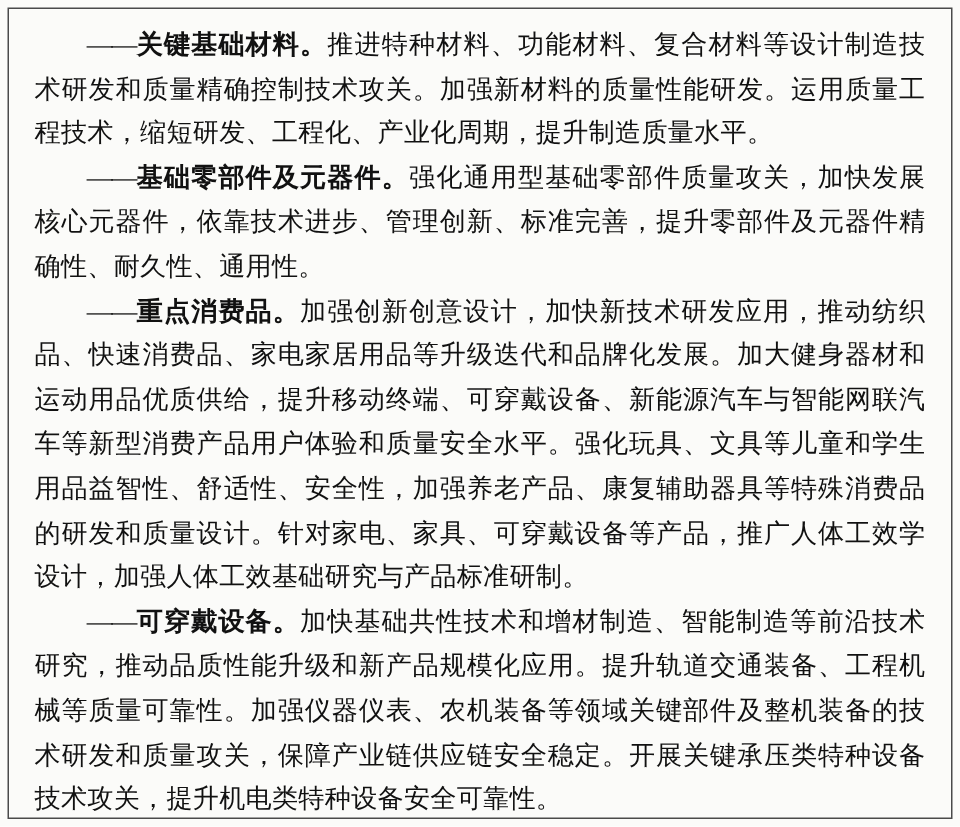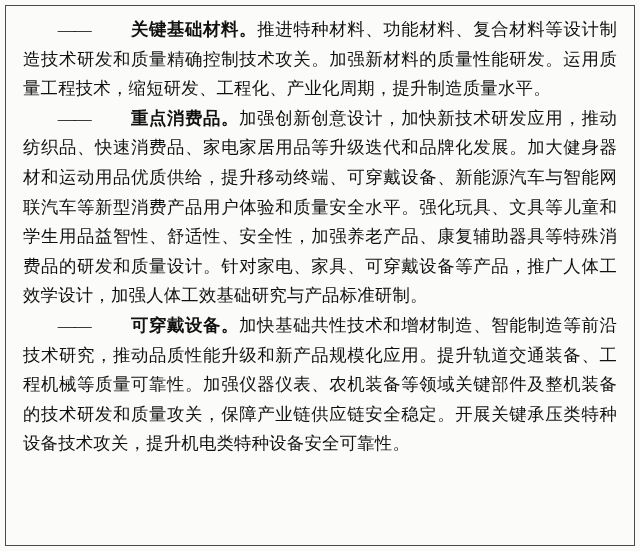--- a/index.html
+++ b/index.html
@@ -74,37 +74,39 @@
     font-size: 17.4px;
     line-height: 29.6px;
     text-align: justify;
     text-justify: inter-ideograph;
   }
   .lead {
     letter-spacing: -1px;
   }
   .b {
     font-weight: bold;
-    margin-left: 40px;
   }
 </style>
 </head>
 <body>
 
 <div class="page">
   <div class="frame">
     <div class="inner">
 
 
       <div class="body-text">
 
         <p class="para">
           <span class="lead">——</span><span class="b">关键基础材料。</span><span>推进特种材料、功能材料、复合材料等设计制造技术研发和质量精确控制技术攻关。加强新材料的质量性能研发。运用质量工程技术，缩短研发、工程化、产业化周期，提升制造质量水平。</span>
         </p>
 
+        <p class="para">
+          <span class="lead">——</span><span class="b">基础零部件及元器件。</span><span>强化通用型基础零部件质量攻关，加快发展核心元器件，依靠技术进步、管理创新、标准完善，提升零部件及元器件精确性、耐久性、通用性。</span>
+        </p>
 
         <p class="para">
           <span class="lead">——</span><span class="b">重点消费品。</span><span>加强创新创意设计，加快新技术研发应用，推动纺织品、快速消费品、家电家居用品等升级迭代和品牌化发展。加大健身器材和运动用品优质供给，提升移动终端、可穿戴设备、新能源汽车与智能网联汽车等新型消费产品用户体验和质量安全水平。强化玩具、文具等儿童和学生用品益智性、舒适性、安全性，加强养老产品、康复辅助器具等特殊消费品的研发和质量设计。针对家电、家具、可穿戴设备等产品，推广人体工效学设计，加强人体工效基础研究与产品标准研制。</span>
         </p>
 
         <p class="para">
           <span class="lead">——</span><span class="b">可穿戴设备。</span><span>加快基础共性技术和增材制造、智能制造等前沿技术研究，推动品质性能升级和新产品规模化应用。提升轨道交通装备、工程机械等质量可靠性。加强仪器仪表、农机装备等领域关键部件及整机装备的技术研发和质量攻关，保障产业链供应链安全稳定。开展关键承压类特种设备技术攻关，提升机电类特种设备安全可靠性。</span>
         </p>
 
       </div>

